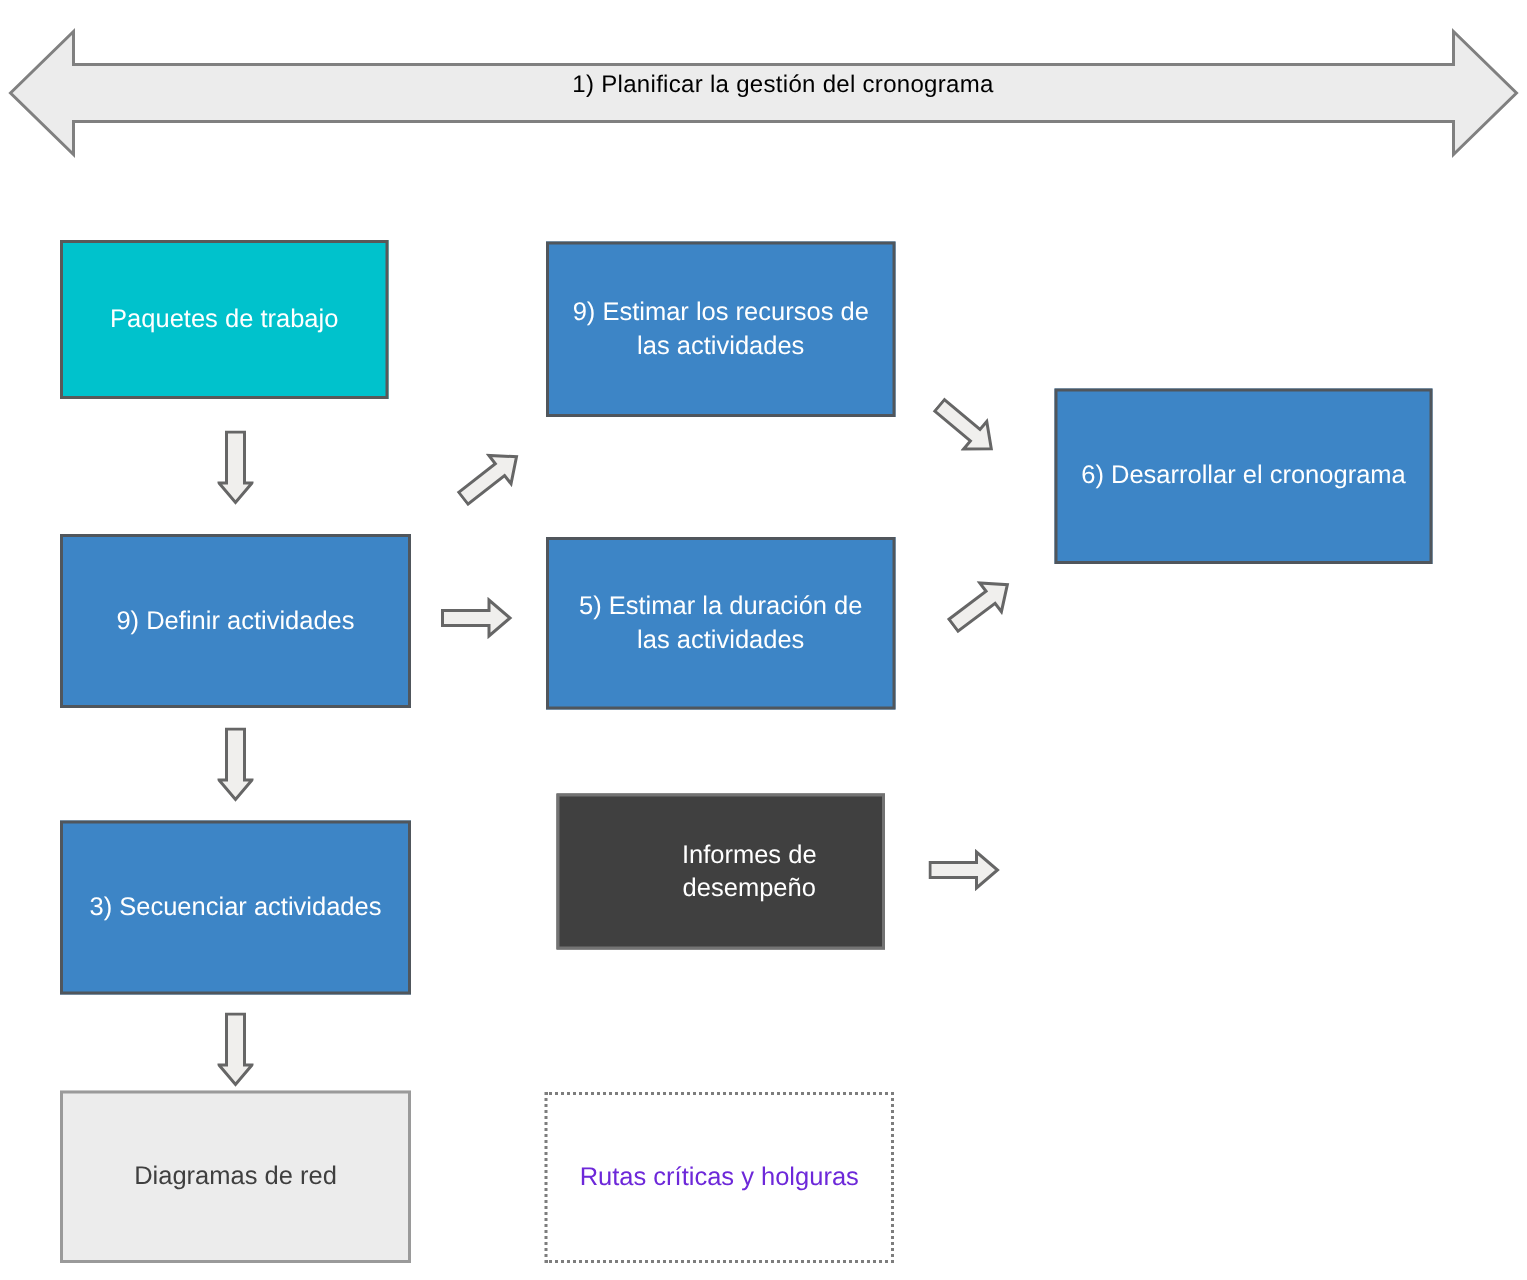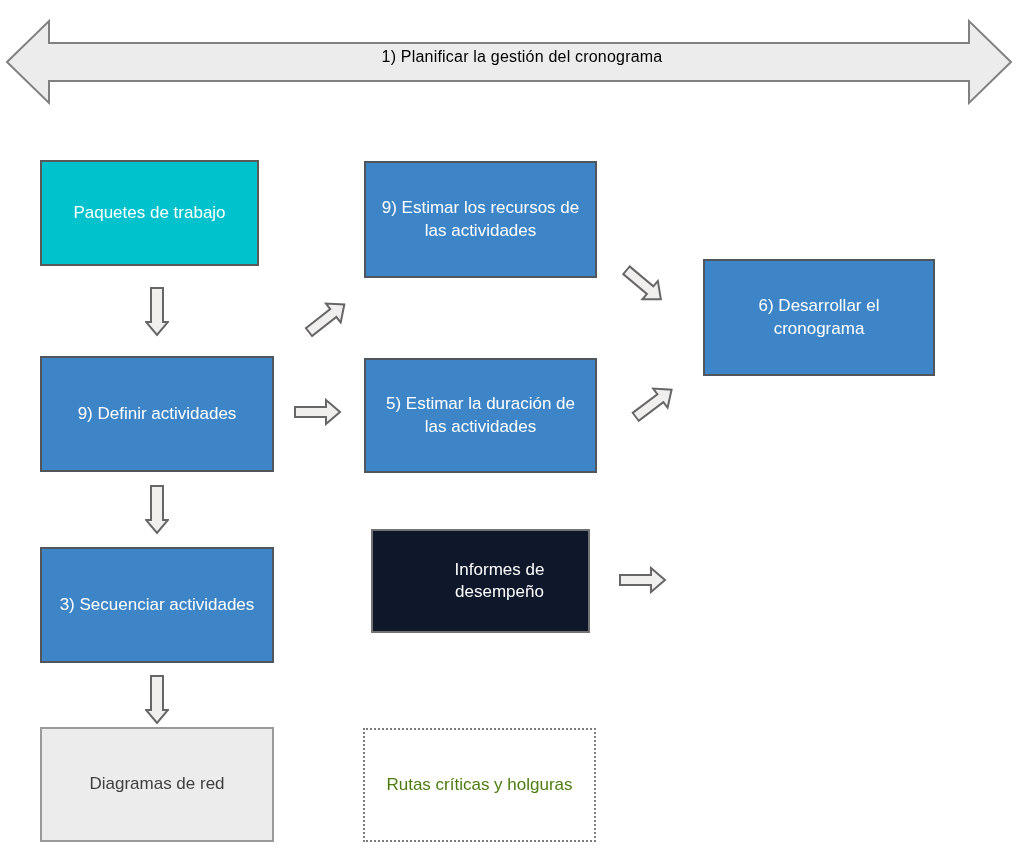--- a/index.html
+++ b/index.html
@@ -21,33 +21,33 @@
   
   .box{
     position:absolute;
     display:flex;align-items:center;justify-content:center;text-align:center;
     font-size:17px;line-height:1.3;
     box-sizing:border-box;
     padding:4px 10px;
   }
   .box.blue{background:#3d85c6;border:2px solid #50565c;color:#ffffff;}
   .box.cyan{background:#00c2cc;border:2px solid #595959;color:#ffffff;}
-  .box.gray{background:#0f172a;border:2px solid #737373;color:#ffffff;padding-left:48px;}
+  .box.gray{background:#404040;border:2px solid #737373;color:#ffffff;padding-left:48px;}
   .box.lightgray{background:#ececec;border:2px solid #9a9a9a;color:#3f3f3f;}
-  .box.dotted{background:#ffffff;border:2px dotted #7d7d7d;color:#4d7c0f;}
+  .box.dotted{background:#ffffff;border:2px dotted #7d7d7d;color:#6d28d9;}
 
   .b-paquetes   {left:40px;  top:160px; width:219px; height:106px;}
   .b-definir    {left:40px;  top:356px; width:234px; height:116px;}
   .b-secuenciar {left:40px;  top:547px; width:234px; height:116px;}
   .b-diagramas  {left:40px;  top:727px; width:234px; height:115px;}
   .b-estimar4   {left:364px; top:161px; width:233px; height:117px;}
   .b-estimar5   {left:364px; top:358px; width:233px; height:115px;}
   .b-informes   {left:371px; top:529px; width:219px; height:104px;}
   .b-rutas      {left:363px; top:728px; width:233px; height:114px;}
-  .b-desarrollar{left:703px; top:259px; width:232px; height:117px;}
+  .b-desarrollar{left:703px; top:259px; width:252px; height:117px;}
   .b-controlar  {left:703px; top:523px; width:232px; height:115px;}
 
   
   .flow{position:absolute;}
   .fa-down1{left:145px;top:287px;}
   .fa-down2{left:145px;top:485px;}
   .fa-down3{left:145px;top:675px;}
   .fa-right1{left:294px;top:398px;}
   .fa-right2{left:619px;top:566px;}
   .fa-diag-up1  {left:303px;top:304px;transform:rotate(-38deg);}

